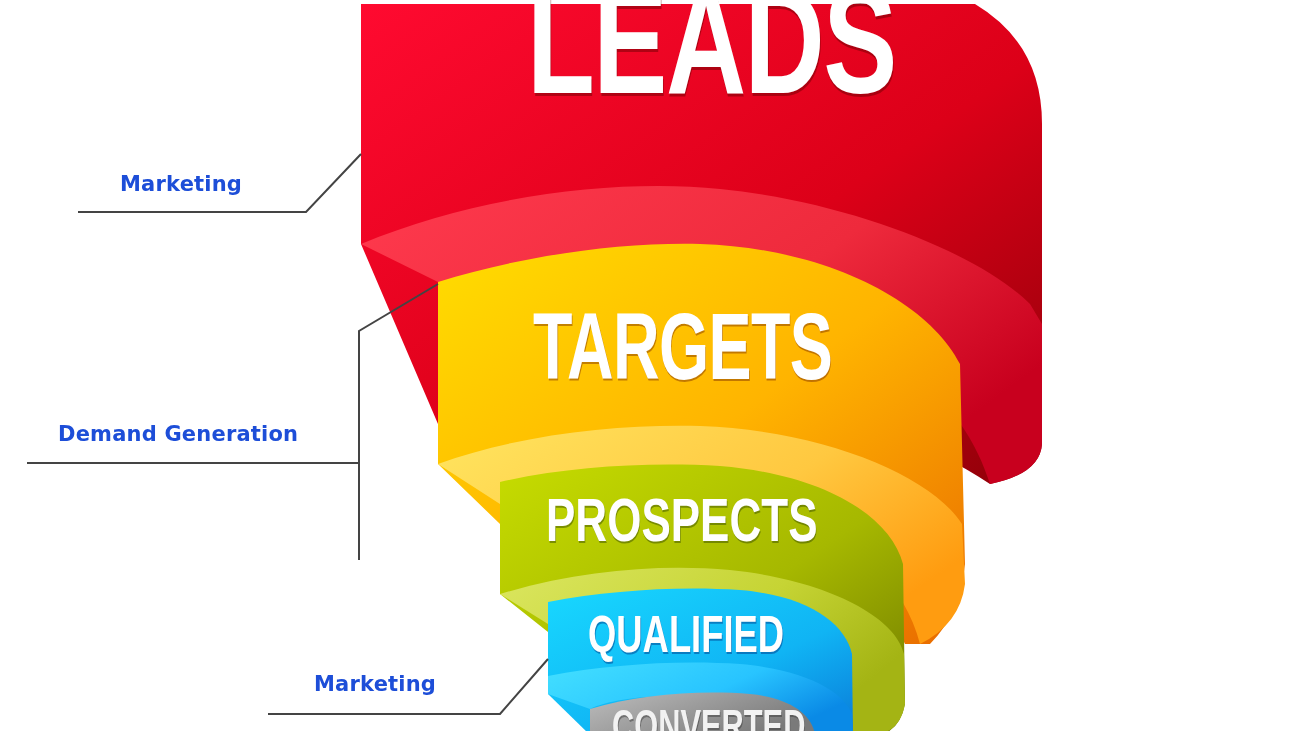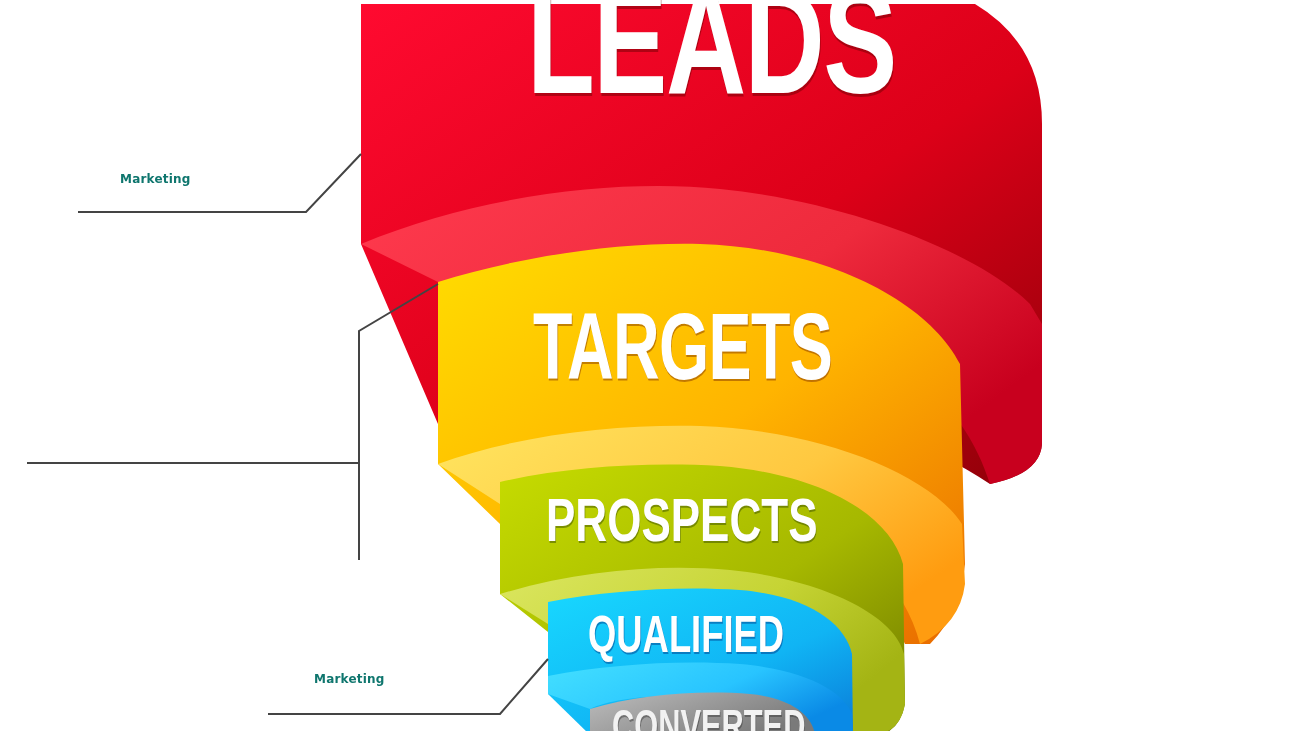--- a/index.html
+++ b/index.html
@@ -1,20 +1,20 @@
 <!DOCTYPE html>
 <html><head>
 <meta charset="utf-8">
 <style>
   html, body { margin:0; padding:0; background:#ffffff; }
   body { width:1300px; height:731px; overflow:hidden; position:relative; font-family:"DejaVu Sans", sans-serif; }
   #stage { position:absolute; left:0; top:4px; width:1300px; height:731px; }
   .side-label {
     position:absolute; font-family:"DejaVu Sans", sans-serif; font-weight:bold;
-    font-size:12px; color:#0f766e; letter-spacing:0.2px; white-space:nowrap;
+    font-size:21px; color:#1d4ed8; letter-spacing:0.2px; white-space:nowrap;
   }
   .tier-label {
     position:absolute; font-family:"Liberation Sans", sans-serif; font-weight:bold; color:#ffffff;
     white-space:nowrap; transform-origin:left top;
     text-shadow: 1px 2px 0 rgba(120,40,0,0.45);
   }
   #leads-label { left:527px; top:-38px; font-size:150px; transform:scaleX(0.74); letter-spacing:-2px; line-height:150px; text-shadow: 1px 3px 0 rgba(100,0,0,0.45); }
   #targets-label { left:533px; top:295px; font-size:95px; transform:scaleX(0.68); line-height:95px; letter-spacing:-1px; }
   #prospects-label { left:546px; top:485px; font-size:62px; transform:scaleX(0.71); line-height:62px; text-shadow:1px 2px 0 rgba(60,80,0,0.5); }
   #qualified-label { left:588px; top:604px; font-size:52px; transform:scaleX(0.70); line-height:52px; text-shadow:1px 2px 0 rgba(0,60,140,0.5); }
@@ -123,14 +123,15 @@
 
   
   <div id="leads-label" class="tier-label">LEADS</div>
   <div id="targets-label" class="tier-label">TARGETS</div>
   <div id="prospects-label" class="tier-label">PROSPECTS</div>
   <div id="qualified-label" class="tier-label">QUALIFIED</div>
   <div id="converted-label" class="tier-label">CONVERTED</div>
 
   
   <div class="side-label" style="left:120px; top:168px;">Marketing</div>
+  <div class="side-label" style="left:58px; top:418px;">Demand Generation</div>
   <div class="side-label" style="left:314px; top:668px;">Marketing</div>
 </div>
 
 </body></html>

